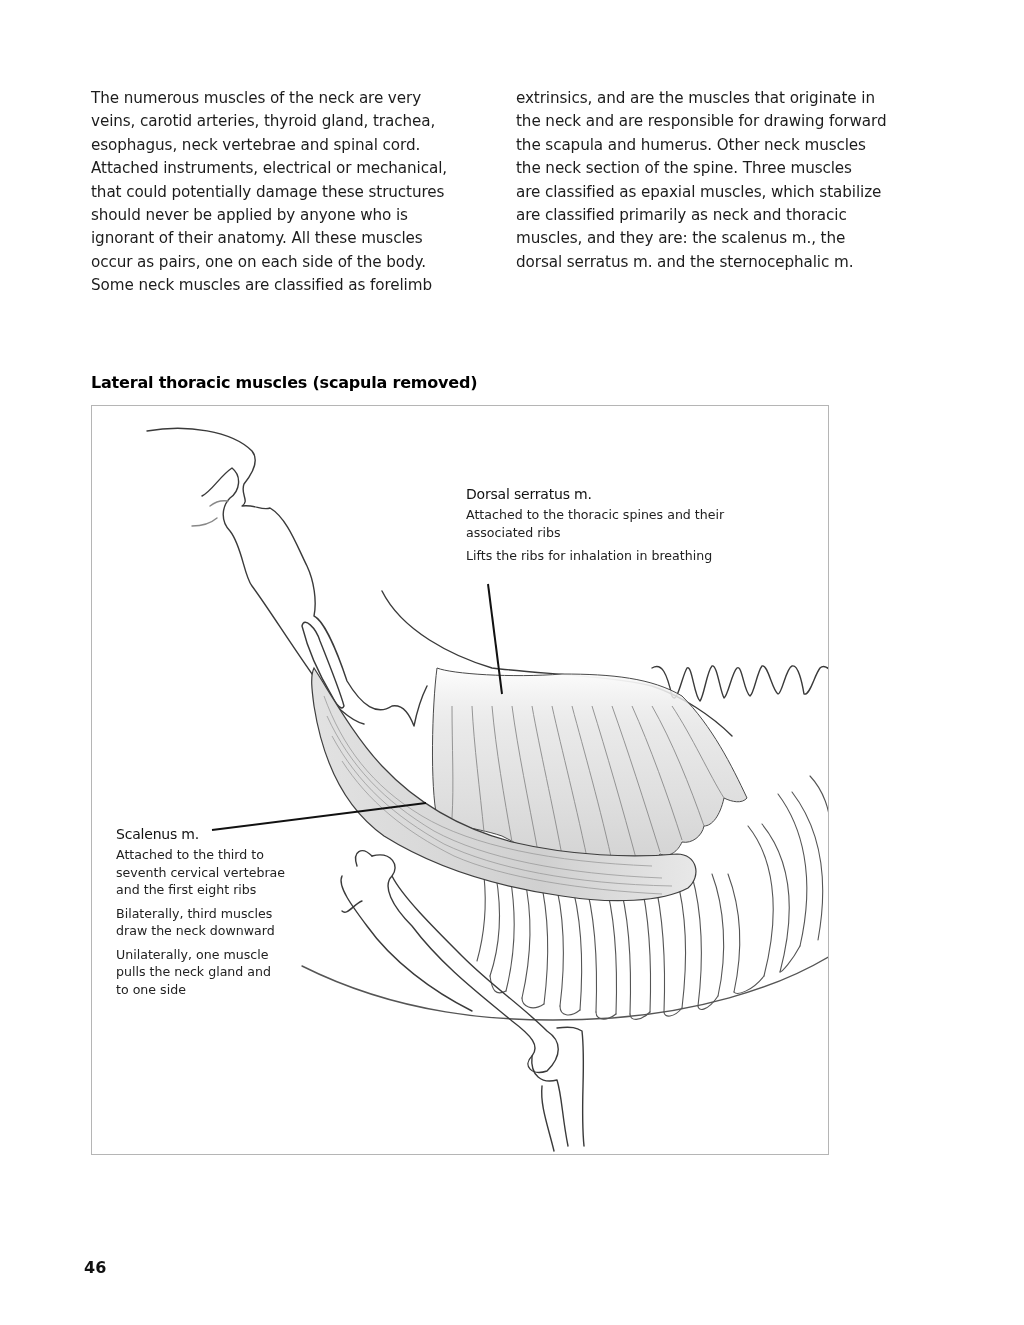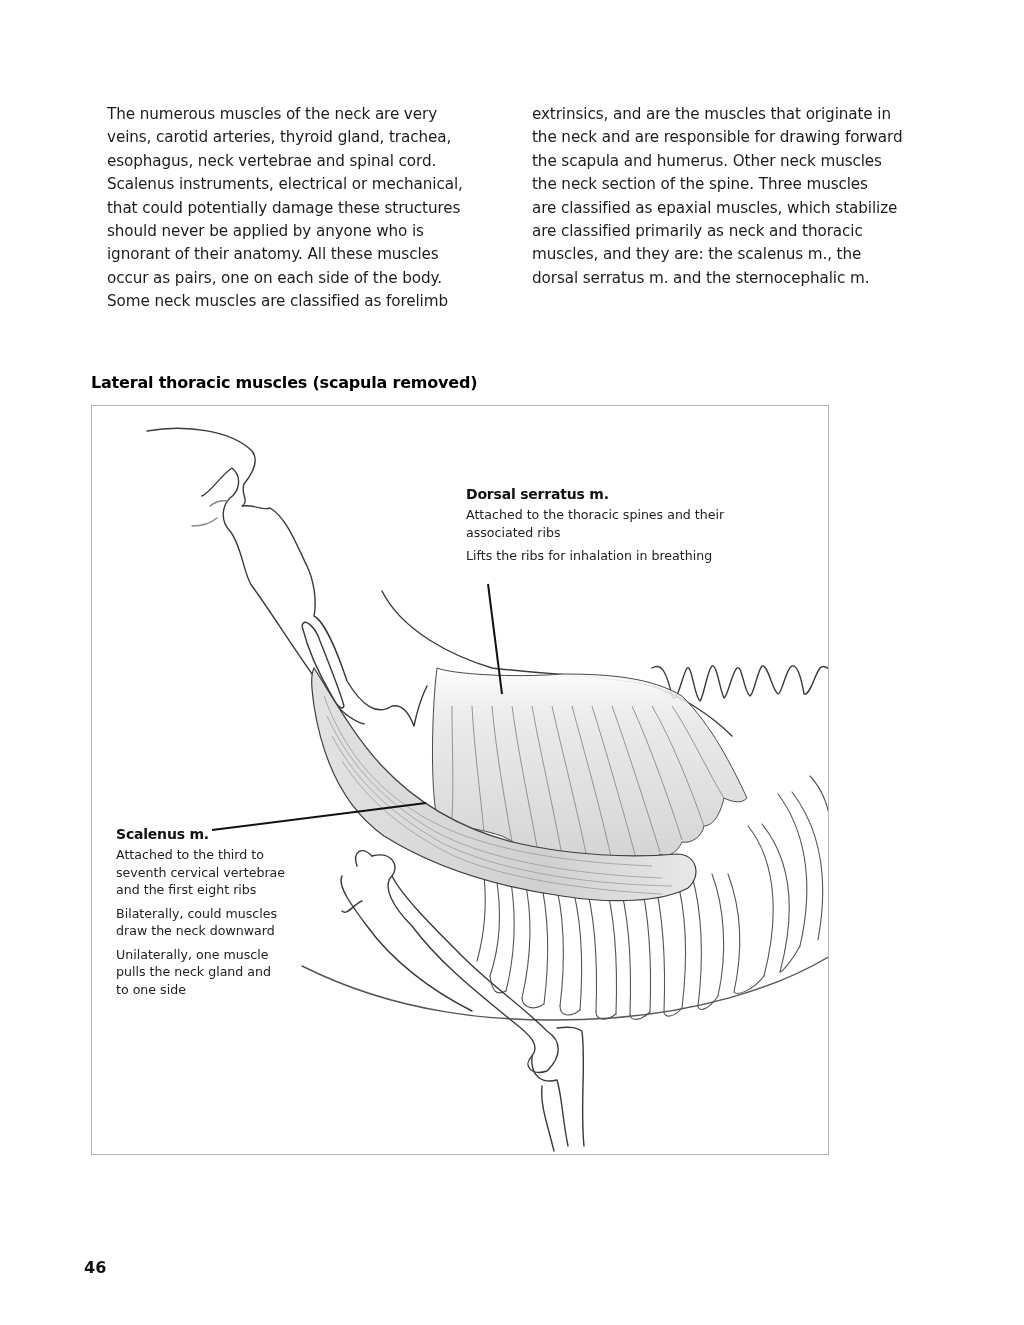--- a/index.html
+++ b/index.html
@@ -7,60 +7,60 @@
       width: 1024px; height: 1325px; position: relative; overflow: hidden;
       font-family: "DejaVu Sans", sans-serif; color: #1a1a1a;
     }
     .col {
       position: absolute; top: 87px;
       font-size: 15.2px; line-height: 23.4px; letter-spacing: -0.1px;
       color: #1c1c1c;
     }
     .col-left { left: 91px; width: 380px; }
     .col-right { left: 516px; width: 400px; }
-    .col p { margin: 16px; }
+    .col p { margin: 0; }
     .col .line { display: block; white-space: nowrap; }
 
     .fig-title {
       position: absolute; left: 91px; top: 373px;
       font-size: 16px; font-weight: bold; color: #000000;
       letter-spacing: -0.2px;
     }
     .figure {
       position: absolute; left: 91px; top: 405px;
       width: 738px; height: 750px;
       border: 1.5px solid #b5b5b5; box-sizing: border-box;
       background: #fff; overflow: hidden;
     }
     .figure svg { position: absolute; left: 0; top: 0; }
 
     .callout { position: absolute; color: #222; }
     .callout h3 {
-      margin: 0 0 4px 0; font-size: 14px; font-weight: bold; color: #111;
+      margin: 0 0 4px 0; font-size: 14px; font-weight: normal; color: #111;
       letter-spacing: -0.2px;
     }
     .callout p { margin: 0 0 6px 0; font-size: 12.6px; line-height: 17.5px; }
     .callout .line { display: block; white-space: nowrap; }
     .callout-dorsal { left: 374px; top: 80px; width: 320px; }
     .callout-scalenus { left: 24px; top: 420px; width: 200px; }
 
     .page-number {
       position: absolute; left: 84px; top: 1258px;
       font-size: 16px; font-weight: bold; color: #111;
     }
   </style>
 </head>
 <body>
 
 <div class="col col-left">
   <p>
     <span class="line">The numerous muscles of the neck are very</span>
     <span class="line">veins, carotid arteries, thyroid gland, trachea,</span>
     <span class="line">esophagus, neck vertebrae and spinal cord.</span>
-    <span class="line">Scalenus instruments, electrical or mechanical,</span>
+    <span class="line">Attached instruments, electrical or mechanical,</span>
     <span class="line">that could potentially damage these structures</span>
     <span class="line">should never be applied by anyone who is</span>
     <span class="line">ignorant of their anatomy. All these muscles</span>
     <span class="line">occur as pairs, one on each side of the body.</span>
     <span class="line">Some neck muscles are classified as forelimb</span>
   </p>
 </div>
 
 <div class="col col-right">
   <p>
@@ -196,21 +196,21 @@
   </div>
 
   <div class="callout callout-scalenus">
     <h3>Scalenus m.</h3>
     <p>
       <span class="line">Attached to the third to</span>
       <span class="line">seventh cervical vertebrae</span>
       <span class="line">and the first eight ribs</span>
     </p>
     <p>
-      <span class="line">Bilaterally, could muscles</span>
+      <span class="line">Bilaterally, third muscles</span>
       <span class="line">draw the neck downward</span>
     </p>
     <p>
       <span class="line">Unilaterally, one muscle</span>
       <span class="line">pulls the neck gland and</span>
       <span class="line">to one side</span>
     </p>
   </div>
 </div>
 

